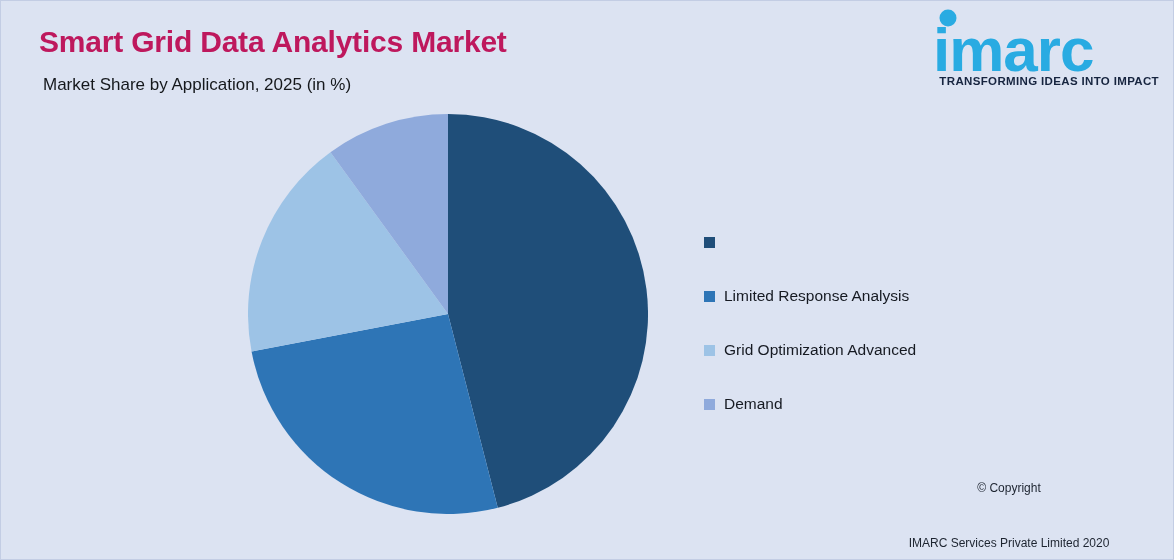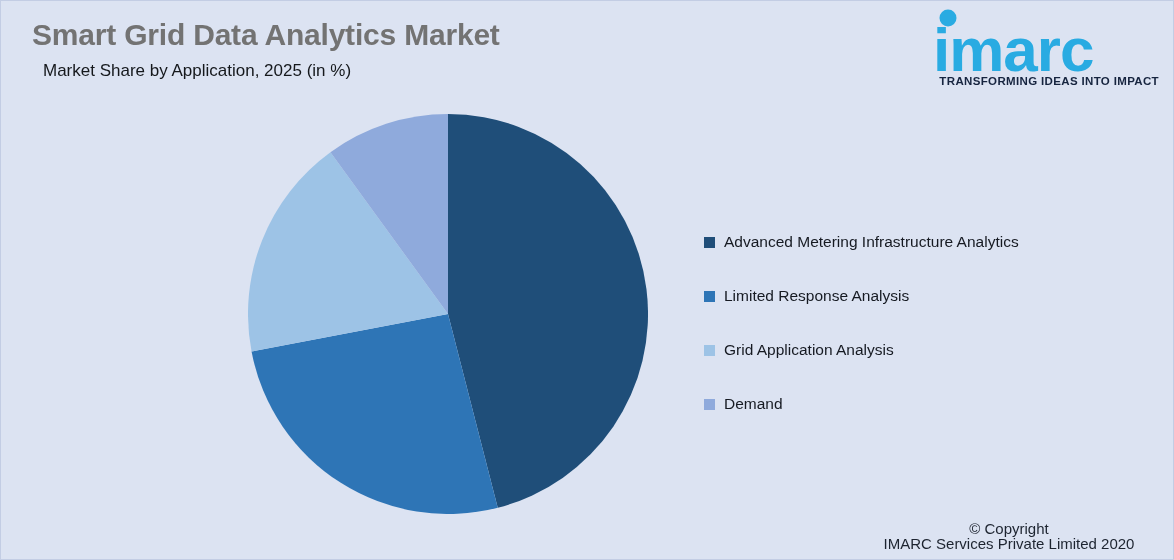--- a/index.html
+++ b/index.html
@@ -25,24 +25,24 @@
   .header {
     position: absolute;
     left: 26px;
     top: 10px;
     width: 640px;
   }
   .chart-title {
     font-family: "Liberation Sans", sans-serif;
     font-size: 30px;
     font-weight: bold;
-    color: #737373;
+    color: #be185d;
     letter-spacing: -0.2px;
     line-height: 38px;
-    margin: 5px;
+    margin: 12px;
     white-space: nowrap;
   }
   .chart-subtitle {
     font-family: "Liberation Sans", sans-serif;
     font-size: 17px;
     font-weight: normal;
     color: #15181c;
     line-height: 24px;
     margin: 3px 0 0 16px;
     white-space: nowrap;
@@ -119,24 +119,25 @@
   
   .footer {
     position: absolute;
     right: 14px;
     bottom: 8px;
     text-align: center;
     width: 300px;
   }
   .footer-line {
     font-family: "Liberation Sans", sans-serif;
-    font-size: 15px;
+    font-size: 12px;
     color: #1d2430;
     line-height: 15px;
     white-space: nowrap;
+    margin-top: 40px;
   }
 </style>
 </head>
 <body>
 
 <div class="infographic">
 
   <div class="header">
     <div class="chart-title">Smart Grid Data Analytics Market</div>
     <div class="chart-subtitle">Market Share by Application, 2025 (in %)</div>
@@ -157,29 +158,28 @@
           <path d="M 200 200 L 249.74 393.72 A 200 200 0 0 1 3.54 237.48 Z" fill="#2E75B6"></path>
           <path d="M 200 200 L 3.54 237.48 A 200 200 0 0 1 82.44 38.20 Z" fill="#9DC3E6"></path>
           <path d="M 200 200 L 82.44 38.20 A 200 200 0 0 1 200.00 0.00 Z" fill="#8FAADC"></path>
         </g>
     </svg>
   </div>
 
   <div class="legend" id="legend-root">
       <div class="legend-item">
         <span class="legend-swatch" style="background: rgb(31, 78, 121);"></span>
-        <span class="legend-label">Advanced Metering Infrastructure Analytics</span>
       </div>
       <div class="legend-item">
         <span class="legend-swatch" style="background: rgb(46, 117, 182);"></span>
         <span class="legend-label">Limited Response Analysis</span>
       </div>
       <div class="legend-item">
         <span class="legend-swatch" style="background: rgb(157, 195, 230);"></span>
-        <span class="legend-label">Grid Application Analysis</span>
+        <span class="legend-label">Grid Optimization Advanced</span>
       </div>
       <div class="legend-item">
         <span class="legend-swatch" style="background: rgb(143, 170, 220);"></span>
         <span class="legend-label">Demand</span>
       </div>
     </div>
 
   <div class="footer">
     <div class="footer-line">© Copyright</div>
     <div class="footer-line">IMARC Services Private Limited 2020</div>

